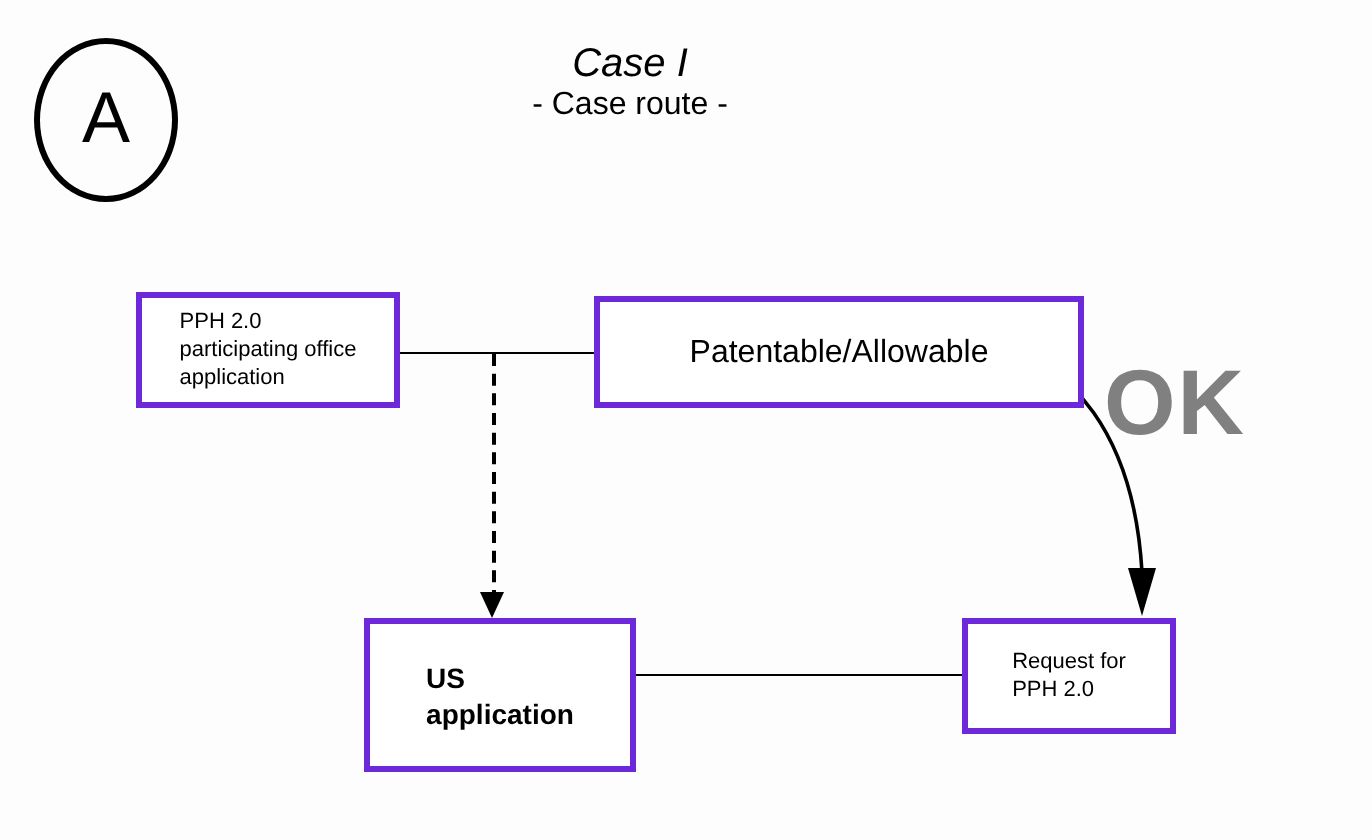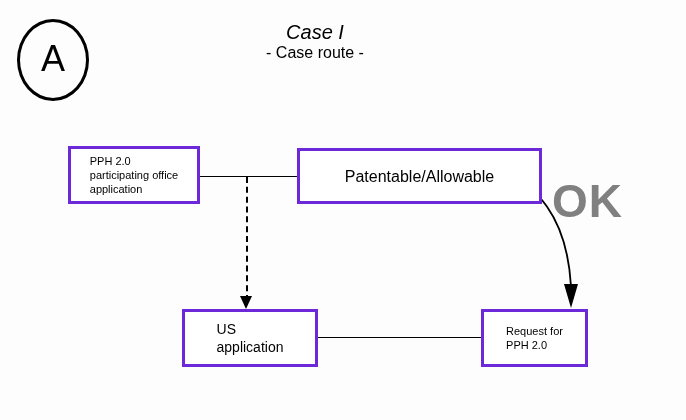--- a/index.html
+++ b/index.html
@@ -94,21 +94,22 @@
   }
   #node-patentable .node-label {
     font-size: 16px;
     line-height: 19px;
   }
 
   #node-us-application {
     left: 182px;
     top: 309px;
     width: 136px;
-    height: 58px;
+    height: 77px;
+    font-weight: bold;
   }
   #node-us-application .node-label {
     font-size: 14px;
     line-height: 18px;
   }
 
   #node-request-pph {
     left: 481px;
     top: 309px;
     width: 107px;

